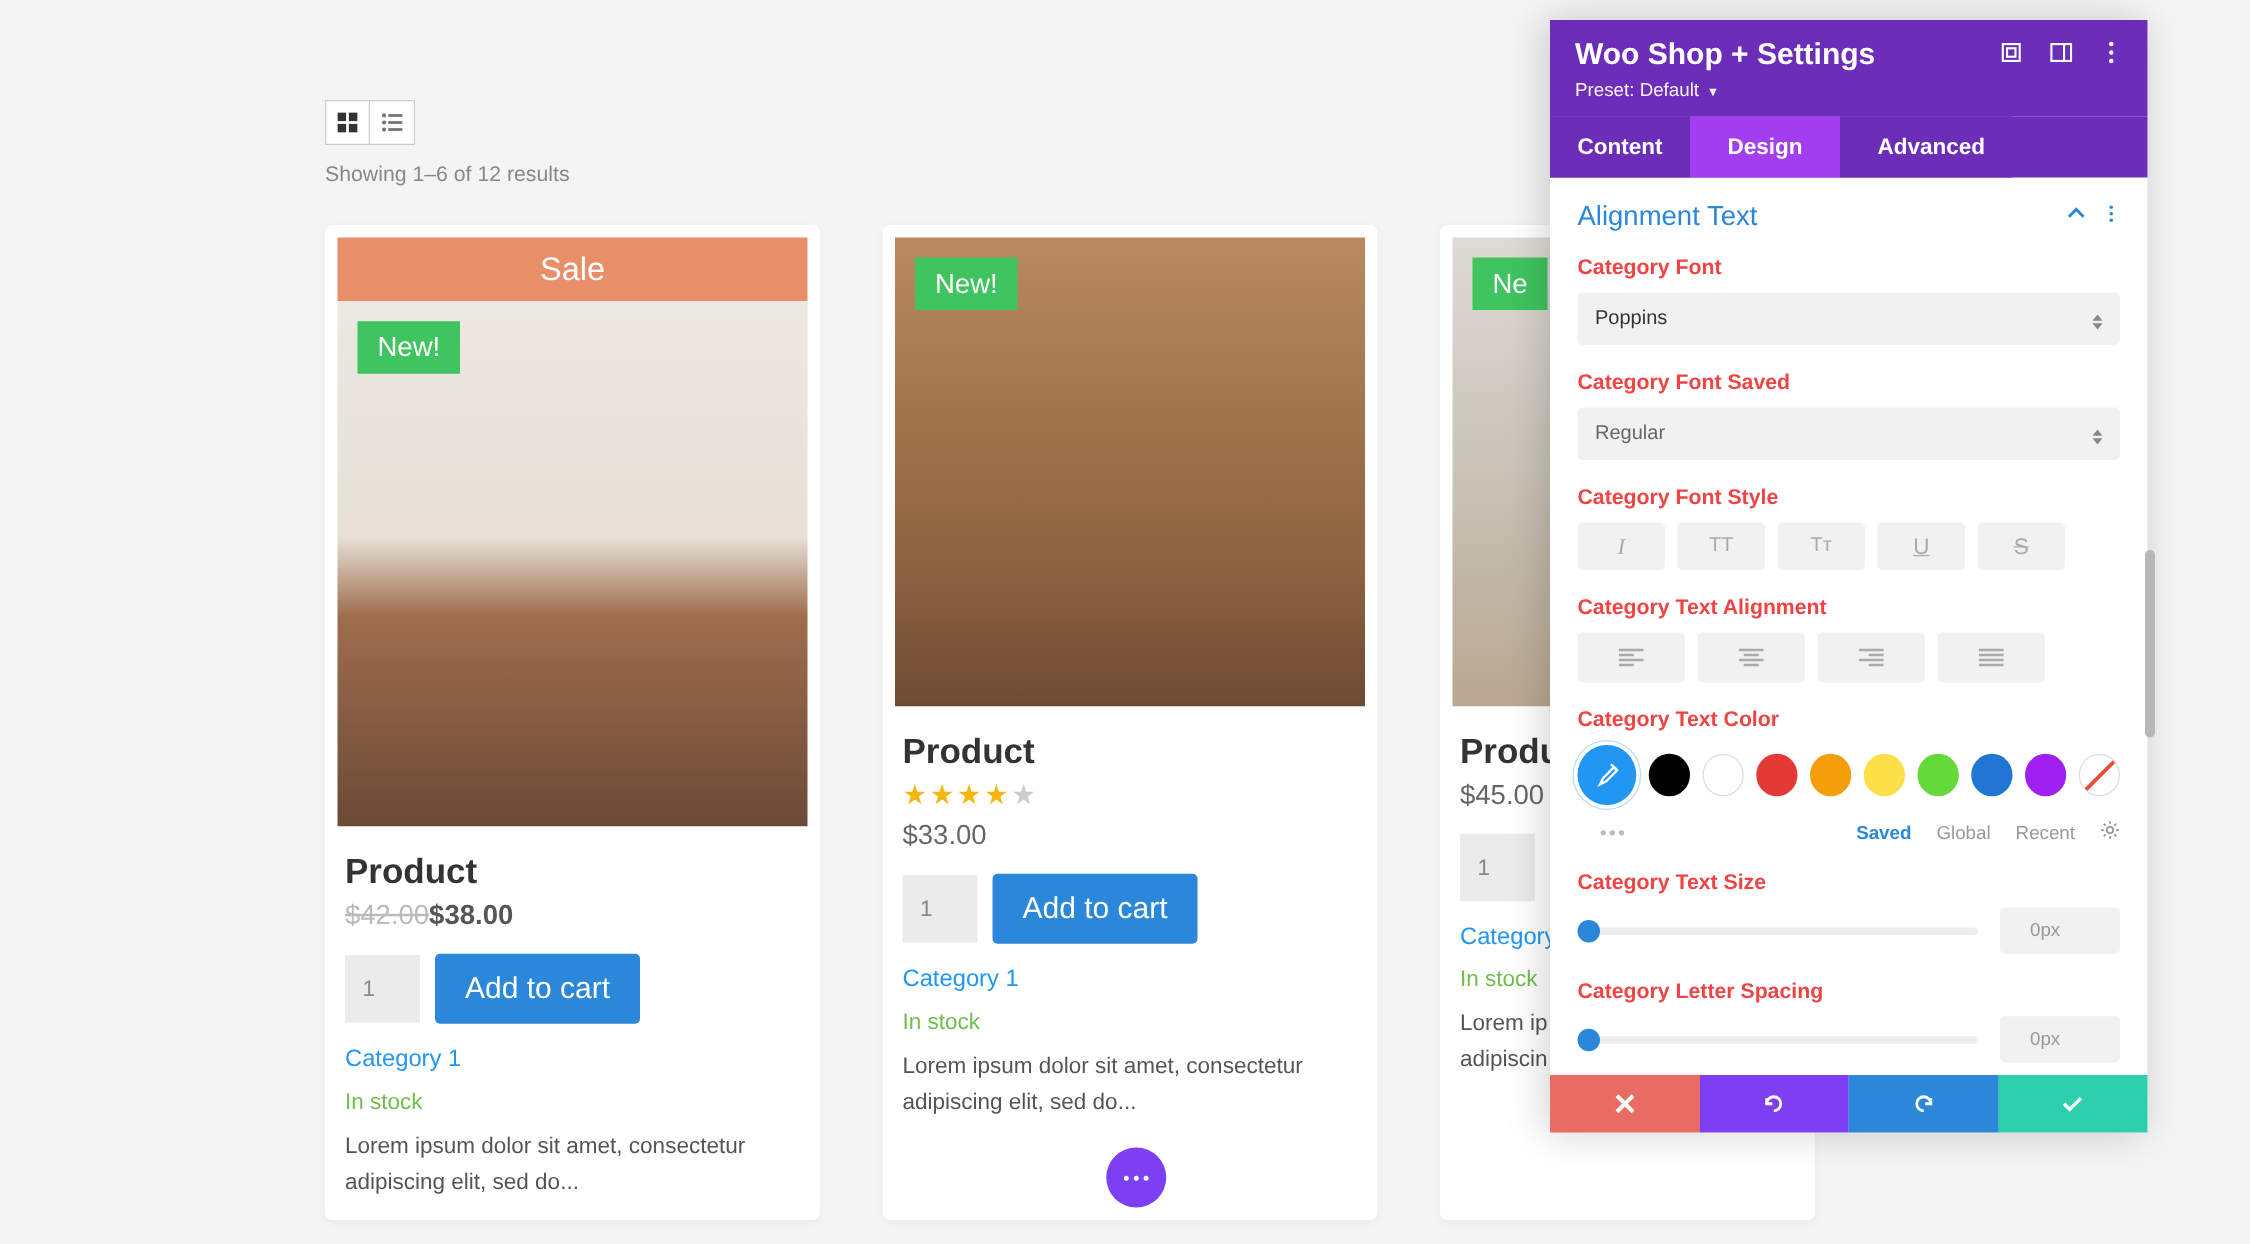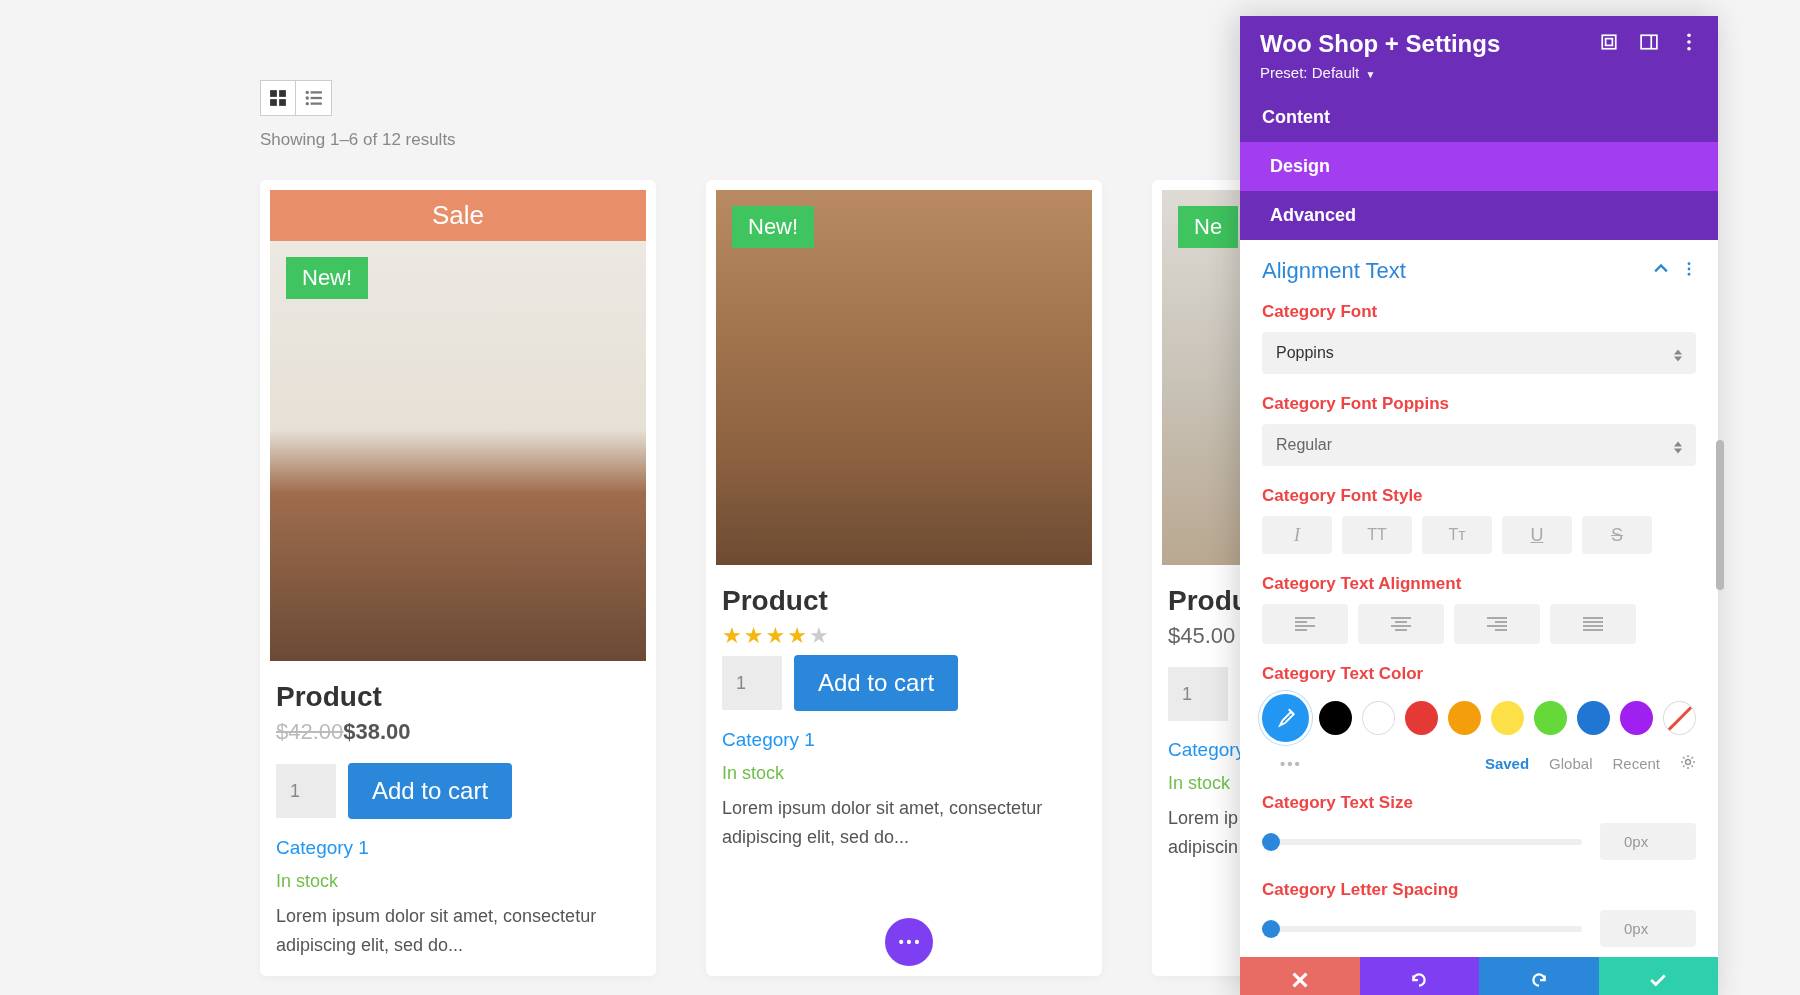--- a/index.html
+++ b/index.html
@@ -34,21 +34,21 @@
 .fab span { letter-spacing: 3px; font-weight: bold; font-size: 14px; margin-left:3px; }
 
 .panel { position: absolute; right: 82px; top: 16px; width: 478px; background: #fff; box-shadow: -4px 0 30px rgba(0,0,0,0.18); }
 .panel-header { background: #6c2eb9; color: #fff; padding: 14px 20px 12px; }
 .panel-header-row { display: flex; align-items: center; }
 .panel-title { font-size: 24px; font-weight: 600; flex: 1; }
 .hdr-icons { display: flex; gap: 22px; align-items: center; }
 .hdr-icons svg { width: 18px; height: 18px; cursor: pointer; }
 .preset { font-size: 15px; margin-top: 6px; opacity: 0.95; }
 .preset-caret { font-size: 10px; margin-left: 2px; }
-.tabs { display: flex; background: #6c2eb9; flex-direction: column; }
+.tabs { display: flex; background: #6c2eb9; }
 .tab { flex: none; padding: 14px 22px; color: #fff; font-size: 18px; font-weight: 600; cursor: pointer; }
 .tab.content { background: #6c2eb9; }
 .tab.design { background: #a23ef0; padding-left:30px; padding-right:30px; }
 .tab.advanced { background: #6c2eb9; padding-left:30px; }
 .section { padding: 18px 22px 0; max-height: 780px; overflow: visible; }
 .sec-header { display: flex; align-items: center; margin-bottom: 18px; }
 .sec-title { color: #2b87da; font-size: 22px; font-weight: 500; flex: 1; }
 .sec-actions { display: flex; gap: 14px; color: #2b87da; align-items: center; }
 .sec-actions svg { width:14px; height:14px; cursor:pointer; }
 .field { margin-bottom: 20px; }
@@ -146,20 +146,21 @@
       </div>
       <div class="card-body">
         <div class="product-title">Product</div>
         <div class="stars">
           <span class="star">★</span>
             <span class="star">★</span>
             <span class="star">★</span>
             <span class="star">★</span>
             <span class="star off">★</span>
         </div>
+        <div class="price-row"><span class="price-now" style="font-weight:500;color:#666">$33.00</span></div>
         <div class="cart-row">
           <input class="qty-input" value="1" style="">
           <button class="add-btn">Add to cart</button>
         </div>
         <a class="category-link">Category 1</a>
         <div class="stock">In stock</div>
         <div class="desc">Lorem ipsum dolor sit amet, consectetur adipiscing elit, sed do...</div>
       </div>
     </div>
 
@@ -242,21 +243,21 @@
               <path d="M0 5 L4 0 L8 5 Z" fill="#888"></path>
             </svg>
             <svg viewBox="0 0 8 5">
               <path d="M0 0 L4 5 L8 0 Z" fill="#888"></path>
             </svg>
           </span>
       </div>
     </div>
 
     <div class="field">
-      <div class="field-label">Category Font Poppins</div>
+      <div class="field-label">Category Font Saved</div>
       <div class="select">
         <span>Regular</span>
         <span class="select-caret">
             <svg viewBox="0 0 8 5">
               <path d="M0 5 L4 0 L8 5 Z" fill="#888"></path>
             </svg>
             <svg viewBox="0 0 8 5">
               <path d="M0 0 L4 5 L8 0 Z" fill="#888"></path>
             </svg>
           </span>

